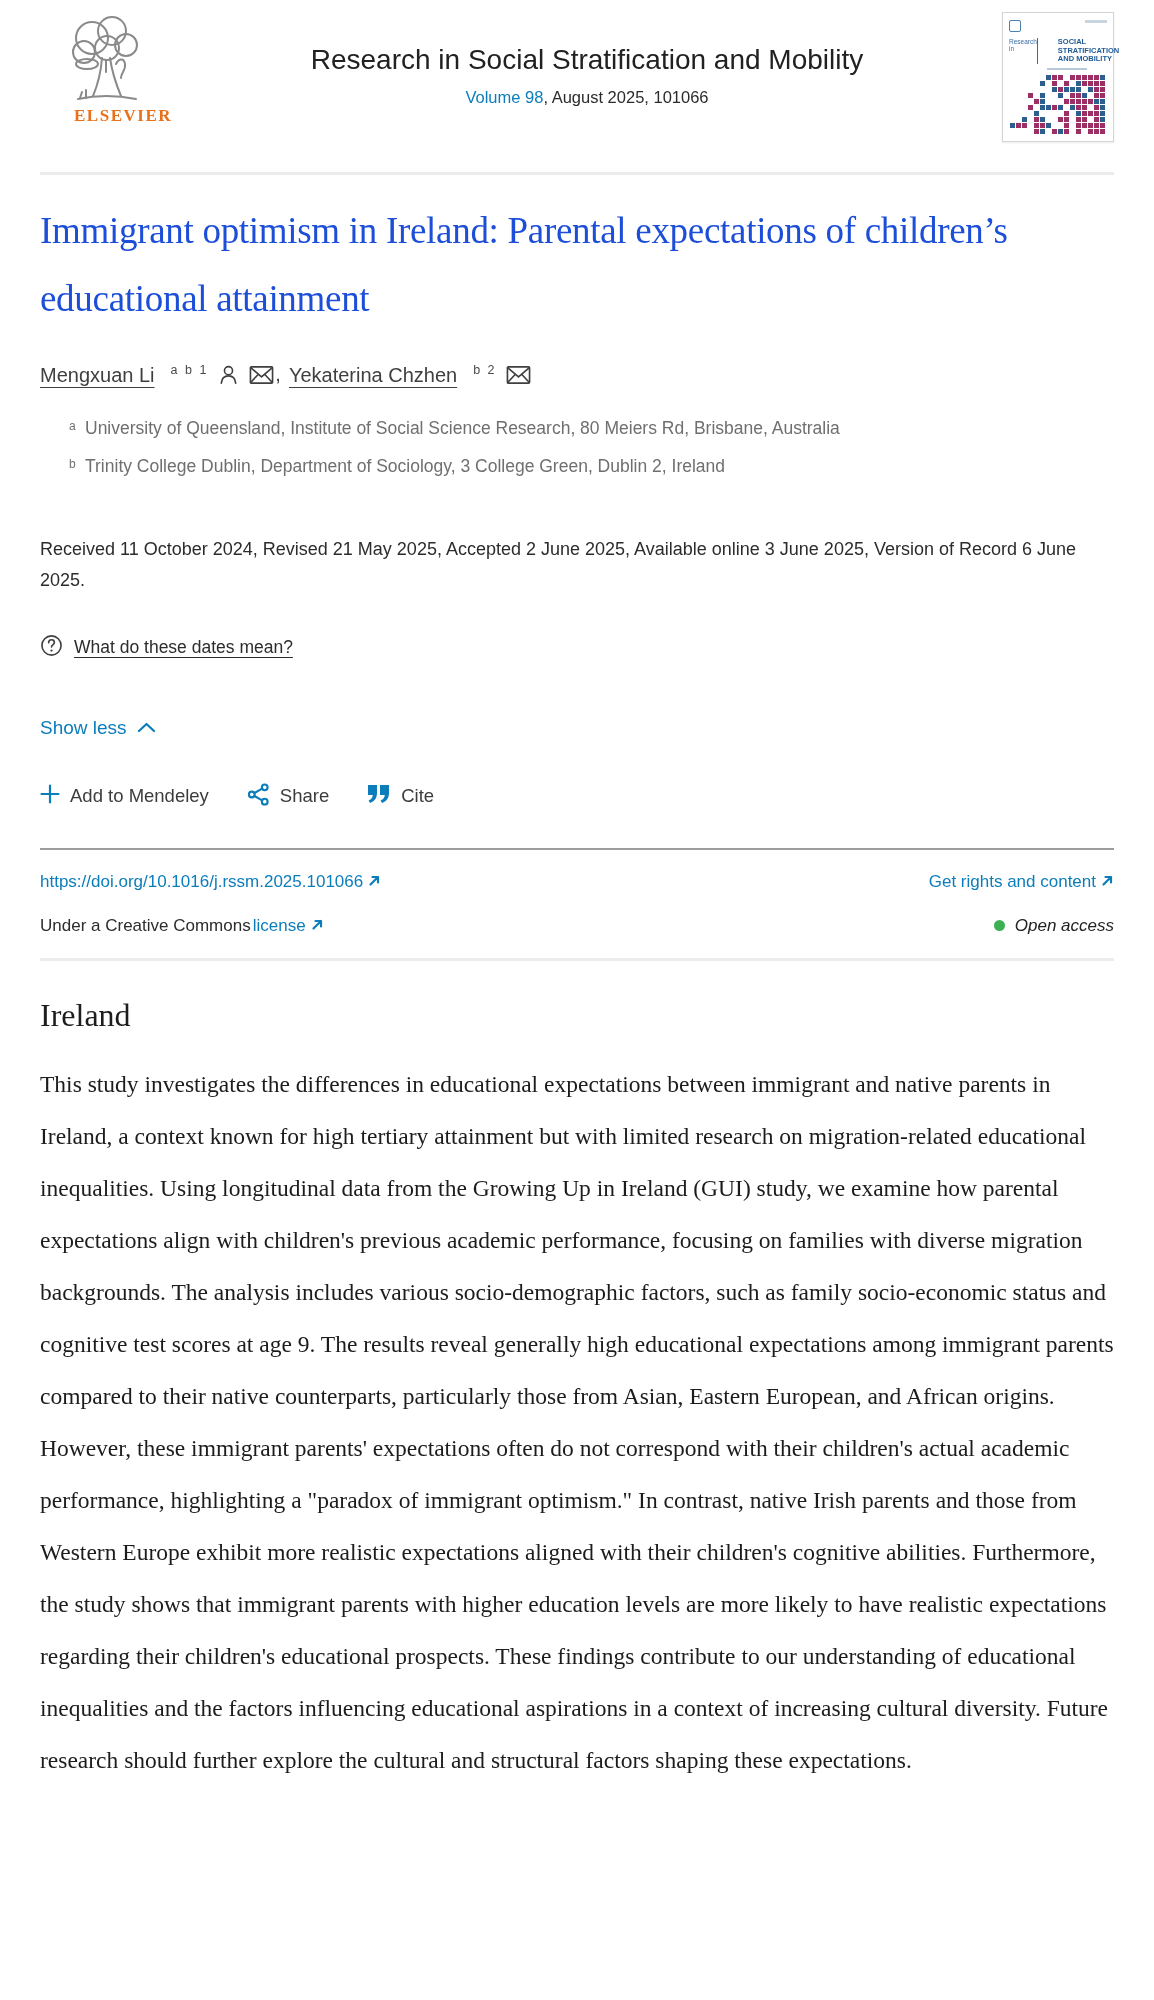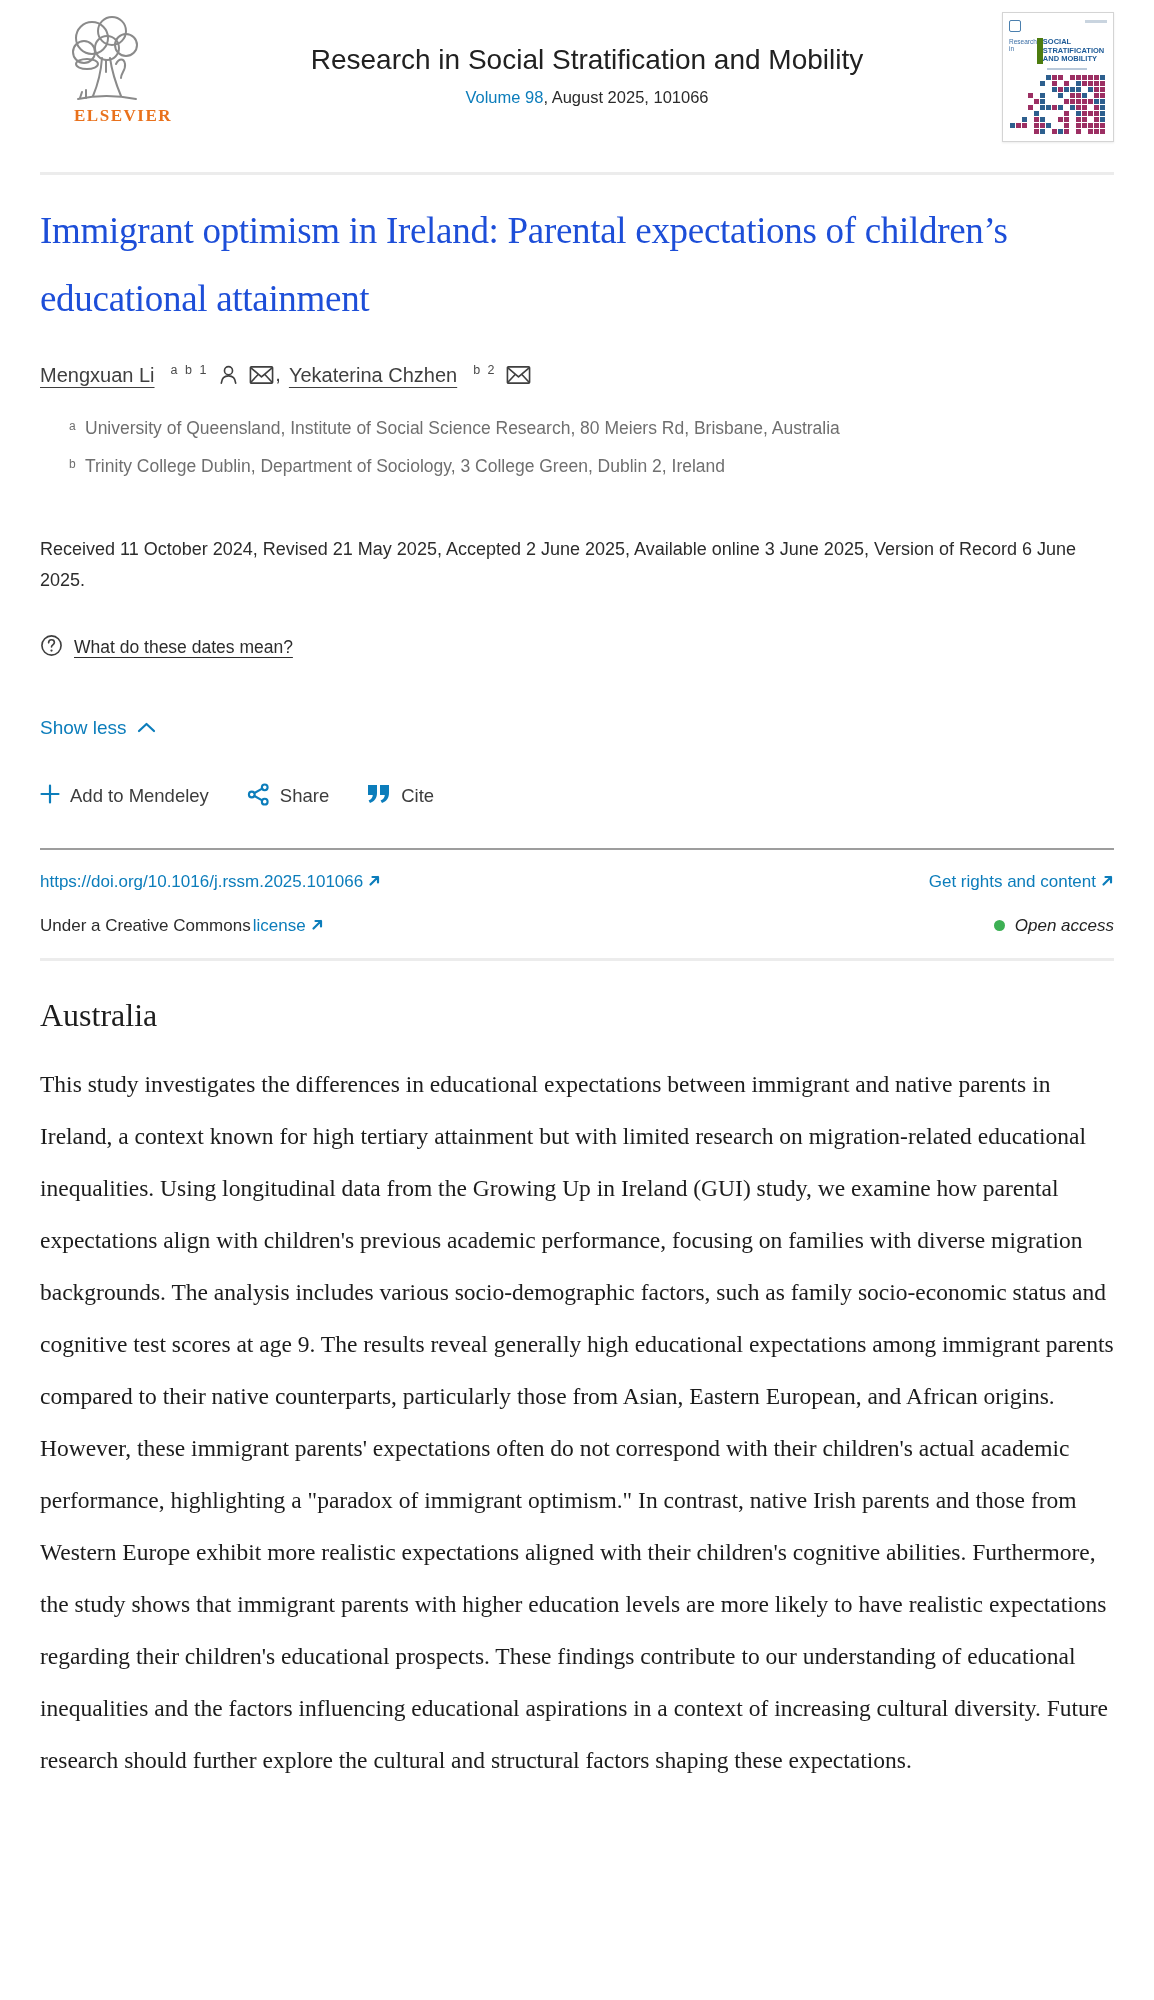--- a/index.html
+++ b/index.html
@@ -29,21 +29,21 @@
   .cover {
     width: 112px; height: 130px; border: 1px solid #d4d4d4; background: #fff;
     box-sizing: border-box; padding: 7px 6px; cursor: pointer; flex: 0 0 auto;
     box-shadow: 0 1px 2px rgba(0,0,0,.08);
   }
   .cover-top { display: flex; justify-content: space-between; align-items: flex-start; }
   .cover-bar { height: 3px; background: #c9d4df; width: 22px; }
   .cover-tree { width: 10px; height: 10px; border: 1px solid #4a7fae; border-radius: 2px; }
   .cover-mid { display: flex; margin-top: 6px; }
   .cover-researchin { font-size: 6.5px; color: #3b6ea5; width: 34px; }
-  .cover-journal { font-size: 7.5px; font-weight: 700; color: #1d5a96; line-height: 1.15; border-left: 6px solid #4d7c0f; padding-left: 0; }
+  .cover-journal { font-size: 7.5px; font-weight: 700; color: #1d5a96; line-height: 1.15; border-left: 1px solid #4d7c0f; padding-left: 20px; }
   .cover-editor { height: 2px; width: 40px; background: #b9c9da; margin: 4px 0 5px 38px; }
   .cover-mosaic { display: block; margin-top: 2px; }
 
   
   .divider-light { height: 3px; background: #ececec; border: none; margin: 30px 0 0 0; }
   .divider-mid   { height: 2px; background: #9d9d9d; border: none; margin: 38px 0 0 0; }
 
   
   h1.article-title {
     font-family: "Liberation Serif", serif;
@@ -378,16 +378,16 @@
     </span>
     <span class="open-access">
       <span class="oa-dot"></span>
       <span class="oa-label">Open access</span>
     </span>
   </div>
 
   <hr class="divider-after-license">
 
   
-  <h2 class="abstract-heading">Australia</h2>
+  <h2 class="abstract-heading">Ireland</h2>
   <p class="abstract-text">This study investigates the differences in educational expectations between immigrant and native parents in Ireland, a context known for high tertiary attainment but with limited research on migration-related educational inequalities. Using longitudinal data from the Growing Up in Ireland (GUI) study, we examine how parental expectations align with children's previous academic performance, focusing on families with diverse migration backgrounds. The analysis includes various socio-demographic factors, such as family socio-economic status and cognitive test scores at age 9. The results reveal generally high educational expectations among immigrant parents compared to their native counterparts, particularly those from Asian, Eastern European, and African origins. However, these immigrant parents' expectations often do not correspond with their children's actual academic performance, highlighting a "paradox of immigrant optimism." In contrast, native Irish parents and those from Western Europe exhibit more realistic expectations aligned with their children's cognitive abilities. Furthermore, the study shows that immigrant parents with higher education levels are more likely to have realistic expectations regarding their children's educational prospects. These findings contribute to our understanding of educational inequalities and the factors influencing educational aspirations in a context of increasing cultural diversity. Future research should further explore the cultural and structural factors shaping these expectations.</p>
 
 </div>
 
 </body></html>

